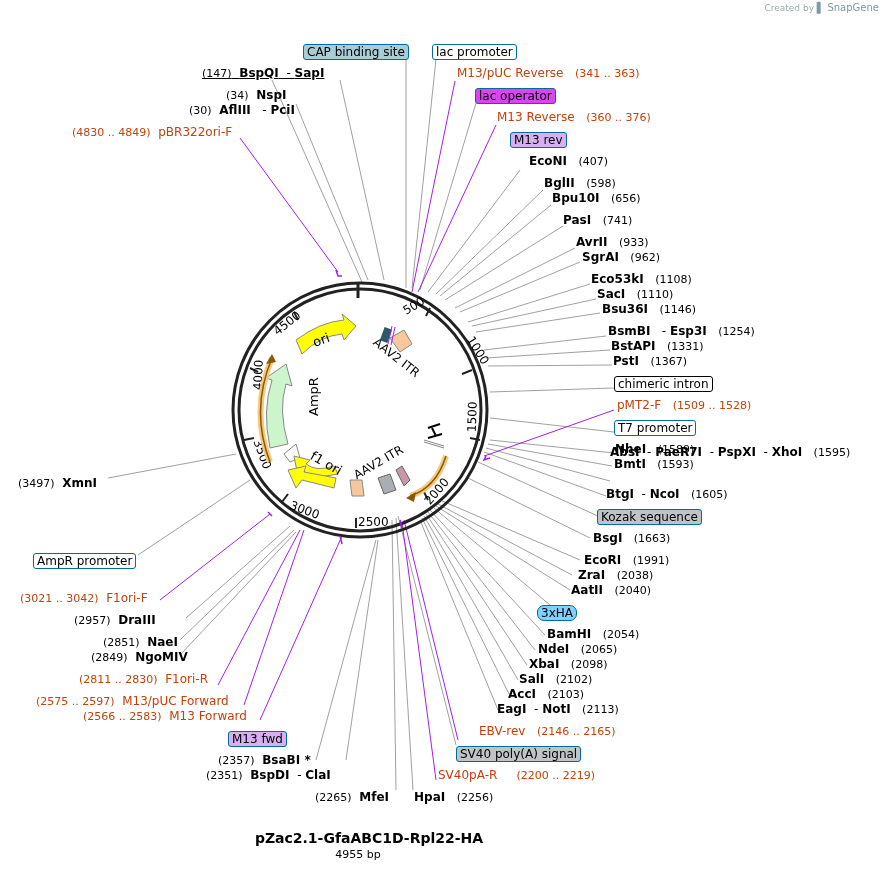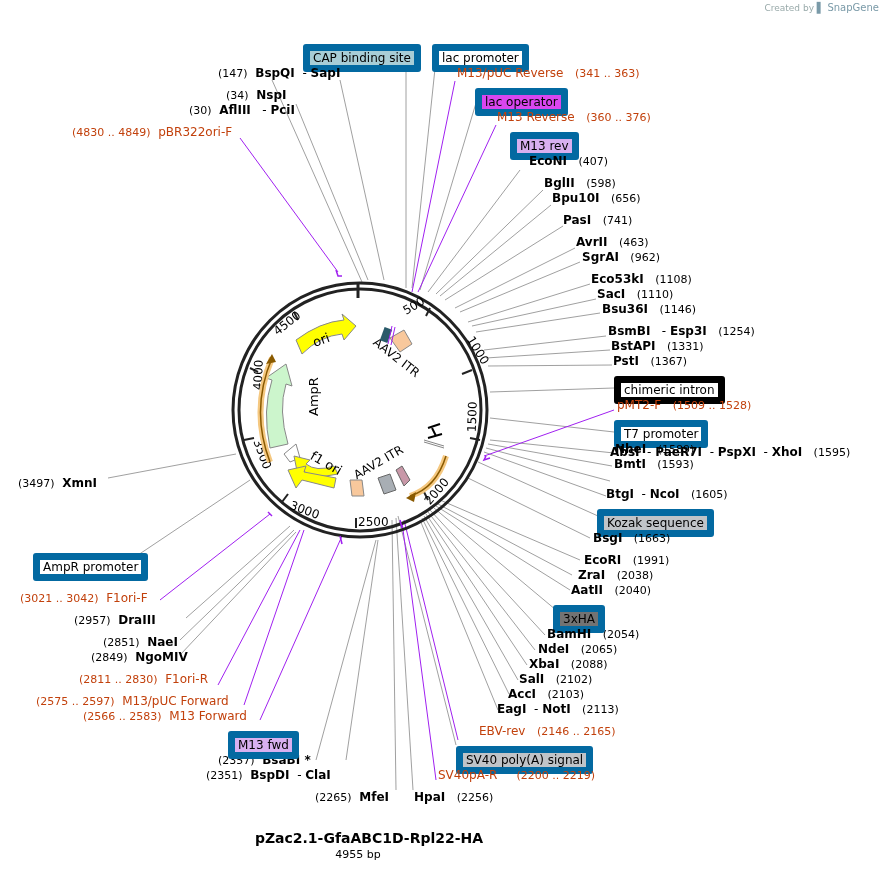--- a/index.html
+++ b/index.html
@@ -2,21 +2,21 @@
 <html><head>
 <meta charset="utf-8">
 <style>
   html,body{margin:0;padding:0;background:#fff;}
   body{width:887px;height:896px;position:relative;overflow:hidden;font-family:"DejaVu Sans","Liberation Sans",sans-serif;}
   #map{position:absolute;left:0;top:0;}
   .lbl{position:absolute;font-size:12px;white-space:nowrap;line-height:14px;color:#000;}
   .enz{font-weight:bold;}
   .pos{font-weight:normal;font-size:11px;}
   .primer{color:#c2410c;}
-  .feat{border:7px solid #0369a1;border-radius:3px;padding:0 3px;font-size:12px;line-height:14px;}
+  .feat{border:1px solid #0369a1;border-radius:3px;padding:0 3px;font-size:12px;line-height:14px;}
   .credit{position:absolute;right:8px;top:2px;font-size:9px;color:#9aa;}
   .credit b{color:#7a9aa8;font-size:10px;font-weight:normal;}
   .title{position:absolute;left:11px;width:716px;text-align:center;top:830px;font-weight:bold;font-size:14px;}
   .bp{position:absolute;left:0;width:716px;text-align:center;top:848px;font-size:11px;}
 </style>
 </head>
 <body>
 
 <svg id="map" width="887" height="896">
 
@@ -166,53 +166,53 @@
   <b>SnapGene</b>
 </div>
 
 <span class="lbl feat" style="left:303px;top:44px;background:#a8cdd6;">CAP binding site</span>
 <span class="lbl feat" style="left:432px;top:44px;background:#fff;">lac promoter</span>
 <span class="lbl primer" style="left:457px;top:66px;"><span>M13/pUC Reverse</span>&nbsp;&nbsp;&nbsp;<span class="pos">(341 .. 363)</span></span>
 <span class="lbl feat" style="left:475px;top:88px;background:#d946ef;">lac operator</span>
 <span class="lbl primer" style="left:497px;top:110px;"><span>M13 Reverse</span>&nbsp;&nbsp;&nbsp;<span class="pos">(360 .. 376)</span></span>
 <span class="lbl feat" style="left:510px;top:132px;background:#d8b0f0;">M13 rev</span>
 
-<span class="lbl" style="left:218px;top:66px;"><span class="pos">(147)</span>&nbsp;&nbsp;<span class="enz">BspQI</span>&nbsp;&nbsp;-&nbsp;<span class="enz">SapI</span></span>
+<span class="lbl" style="left:202px;top:66px;text-decoration:underline;"><span class="pos">(147)</span>&nbsp;&nbsp;<span class="enz">BspQI</span>&nbsp;&nbsp;-&nbsp;<span class="enz">SapI</span></span>
 <span class="lbl" style="left:226px;top:88px;"><span class="pos">(34)</span>&nbsp;&nbsp;<span class="enz">NspI</span></span>
 <span class="lbl" style="left:149px;top:103px;margin-left:40px;"><span class="pos">(30)</span>&nbsp;&nbsp;<span class="enz">AflIII</span>&nbsp;&nbsp;&nbsp;-&nbsp;<span class="enz">PciI</span></span>
 <span class="lbl primer" style="left:72px;top:125px;"><span class="pos">(4830 .. 4849)</span>&nbsp;&nbsp;<span>pBR322ori-F</span></span>
 
 <span class="lbl" style="left:529px;top:154px;"><span class="enz">EcoNI</span>&nbsp;&nbsp;&nbsp;<span class="pos">(407)</span></span>
 <span class="lbl" style="left:544px;top:176px;"><span class="enz">BglII</span>&nbsp;&nbsp;&nbsp;<span class="pos">(598)</span></span>
 <span class="lbl" style="left:552px;top:191px;"><span class="enz">Bpu10I</span>&nbsp;&nbsp;&nbsp;<span class="pos">(656)</span></span>
 <span class="lbl" style="left:563px;top:213px;"><span class="enz">PasI</span>&nbsp;&nbsp;&nbsp;<span class="pos">(741)</span></span>
-<span class="lbl" style="left:576px;top:235px;"><span class="enz">AvrII</span>&nbsp;&nbsp;&nbsp;<span class="pos">(463)</span></span>
+<span class="lbl" style="left:576px;top:235px;"><span class="enz">AvrII</span>&nbsp;&nbsp;&nbsp;<span class="pos">(933)</span></span>
 <span class="lbl" style="left:582px;top:250px;"><span class="enz">SgrAI</span>&nbsp;&nbsp;&nbsp;<span class="pos">(962)</span></span>
 <span class="lbl" style="left:591px;top:272px;"><span class="enz">Eco53kI</span>&nbsp;&nbsp;&nbsp;<span class="pos">(1108)</span></span>
 <span class="lbl" style="left:597px;top:287px;"><span class="enz">SacI</span>&nbsp;&nbsp;&nbsp;<span class="pos">(1110)</span></span>
 <span class="lbl" style="left:602px;top:302px;"><span class="enz">Bsu36I</span>&nbsp;&nbsp;&nbsp;<span class="pos">(1146)</span></span>
 <span class="lbl" style="left:608px;top:324px;"><span class="enz">BsmBI</span>&nbsp;&nbsp;&nbsp;-&nbsp;<span class="enz">Esp3I</span>&nbsp;&nbsp;&nbsp;<span class="pos">(1254)</span></span>
 <span class="lbl" style="left:611px;top:339px;"><span class="enz">BstAPI</span>&nbsp;&nbsp;&nbsp;<span class="pos">(1331)</span></span>
 <span class="lbl" style="left:613px;top:354px;"><span class="enz">PstI</span>&nbsp;&nbsp;&nbsp;<span class="pos">(1367)</span></span>
 <span class="lbl feat" style="left:614px;top:376px;background:#fff;border-color:#000;">chimeric intron</span>
 <span class="lbl primer" style="left:617px;top:398px;"><span>pMT2-F</span>&nbsp;&nbsp;&nbsp;<span class="pos">(1509 .. 1528)</span></span>
 <span class="lbl feat" style="left:614px;top:420px;background:#fff;">T7 promoter</span>
 <span class="lbl" style="left:615px;top:442px;"><span class="enz">NheI</span>&nbsp;&nbsp;&nbsp;<span class="pos">(1589)</span></span>
 <span class="lbl" style="left:614px;top:457px;"><span class="enz">BmtI</span>&nbsp;&nbsp;&nbsp;<span class="pos">(1593)</span></span>
 <span class="lbl" style="left:610px;top:445px;"><span class="enz">AbsI</span>&nbsp;&nbsp;-&nbsp;<span class="enz">PaeR7I</span>&nbsp;&nbsp;-&nbsp;<span class="enz">PspXI</span>&nbsp;&nbsp;-&nbsp;<span class="enz">XhoI</span>&nbsp;&nbsp;&nbsp;<span class="pos">(1595)</span></span>
 <span class="lbl" style="left:606px;top:487px;"><span class="enz">BtgI</span>&nbsp;&nbsp;-&nbsp;<span class="enz">NcoI</span>&nbsp;&nbsp;&nbsp;<span class="pos">(1605)</span></span>
 <span class="lbl feat" style="left:597px;top:509px;background:#c0c4c8;">Kozak sequence</span>
 <span class="lbl" style="left:593px;top:531px;"><span class="enz">BsgI</span>&nbsp;&nbsp;&nbsp;<span class="pos">(1663)</span></span>
 <span class="lbl" style="left:584px;top:553px;"><span class="enz">EcoRI</span>&nbsp;&nbsp;&nbsp;<span class="pos">(1991)</span></span>
 <span class="lbl" style="left:578px;top:568px;"><span class="enz">ZraI</span>&nbsp;&nbsp;&nbsp;<span class="pos">(2038)</span></span>
 <span class="lbl" style="left:571px;top:583px;"><span class="enz">AatII</span>&nbsp;&nbsp;&nbsp;<span class="pos">(2040)</span></span>
-<span class="lbl feat" style="left:553px;top:605px;background:#737373;">3xHA</span>
+<span class="lbl feat" style="left:537px;top:605px;background:#7dd3fc;border-radius:7px;">3xHA</span>
 <span class="lbl" style="left:547px;top:627px;"><span class="enz">BamHI</span>&nbsp;&nbsp;&nbsp;<span class="pos">(2054)</span></span>
 <span class="lbl" style="left:538px;top:642px;"><span class="enz">NdeI</span>&nbsp;&nbsp;&nbsp;<span class="pos">(2065)</span></span>
-<span class="lbl" style="left:529px;top:657px;"><span class="enz">XbaI</span>&nbsp;&nbsp;&nbsp;<span class="pos">(2088)</span></span>
+<span class="lbl" style="left:529px;top:657px;"><span class="enz">XbaI</span>&nbsp;&nbsp;&nbsp;<span class="pos">(2098)</span></span>
 <span class="lbl" style="left:519px;top:672px;"><span class="enz">SalI</span>&nbsp;&nbsp;&nbsp;<span class="pos">(2102)</span></span>
 <span class="lbl" style="left:508px;top:687px;"><span class="enz">AccI</span>&nbsp;&nbsp;&nbsp;<span class="pos">(2103)</span></span>
 <span class="lbl" style="left:497px;top:702px;"><span class="enz">EagI</span>&nbsp;&nbsp;-&nbsp;<span class="enz">NotI</span>&nbsp;&nbsp;&nbsp;<span class="pos">(2113)</span></span>
 <span class="lbl primer" style="left:479px;top:724px;"><span>EBV-rev</span>&nbsp;&nbsp;&nbsp;<span class="pos">(2146 .. 2165)</span></span>
 <span class="lbl feat" style="left:456px;top:746px;background:#c0c4c8;">SV40 poly(A) signal</span>
 <span class="lbl primer" style="left:438px;top:768px;"><span>SV40pA-R</span>&nbsp;&nbsp;&nbsp;&nbsp;&nbsp;<span class="pos">(2200 .. 2219)</span></span>
 <span class="lbl" style="left:414px;top:790px;"><span class="enz">HpaI</span>&nbsp;&nbsp;&nbsp;<span class="pos">(2256)</span></span>
 <span class="lbl" style="left:315px;top:790px;"><span class="pos">(2265)</span>&nbsp;&nbsp;<span class="enz">MfeI</span></span>
 
 <span class="lbl" style="left:206px;top:768px;"><span class="pos">(2351)</span>&nbsp;&nbsp;<span class="enz">BspDI</span>&nbsp;&nbsp;-&nbsp;<span class="enz">ClaI</span></span>

